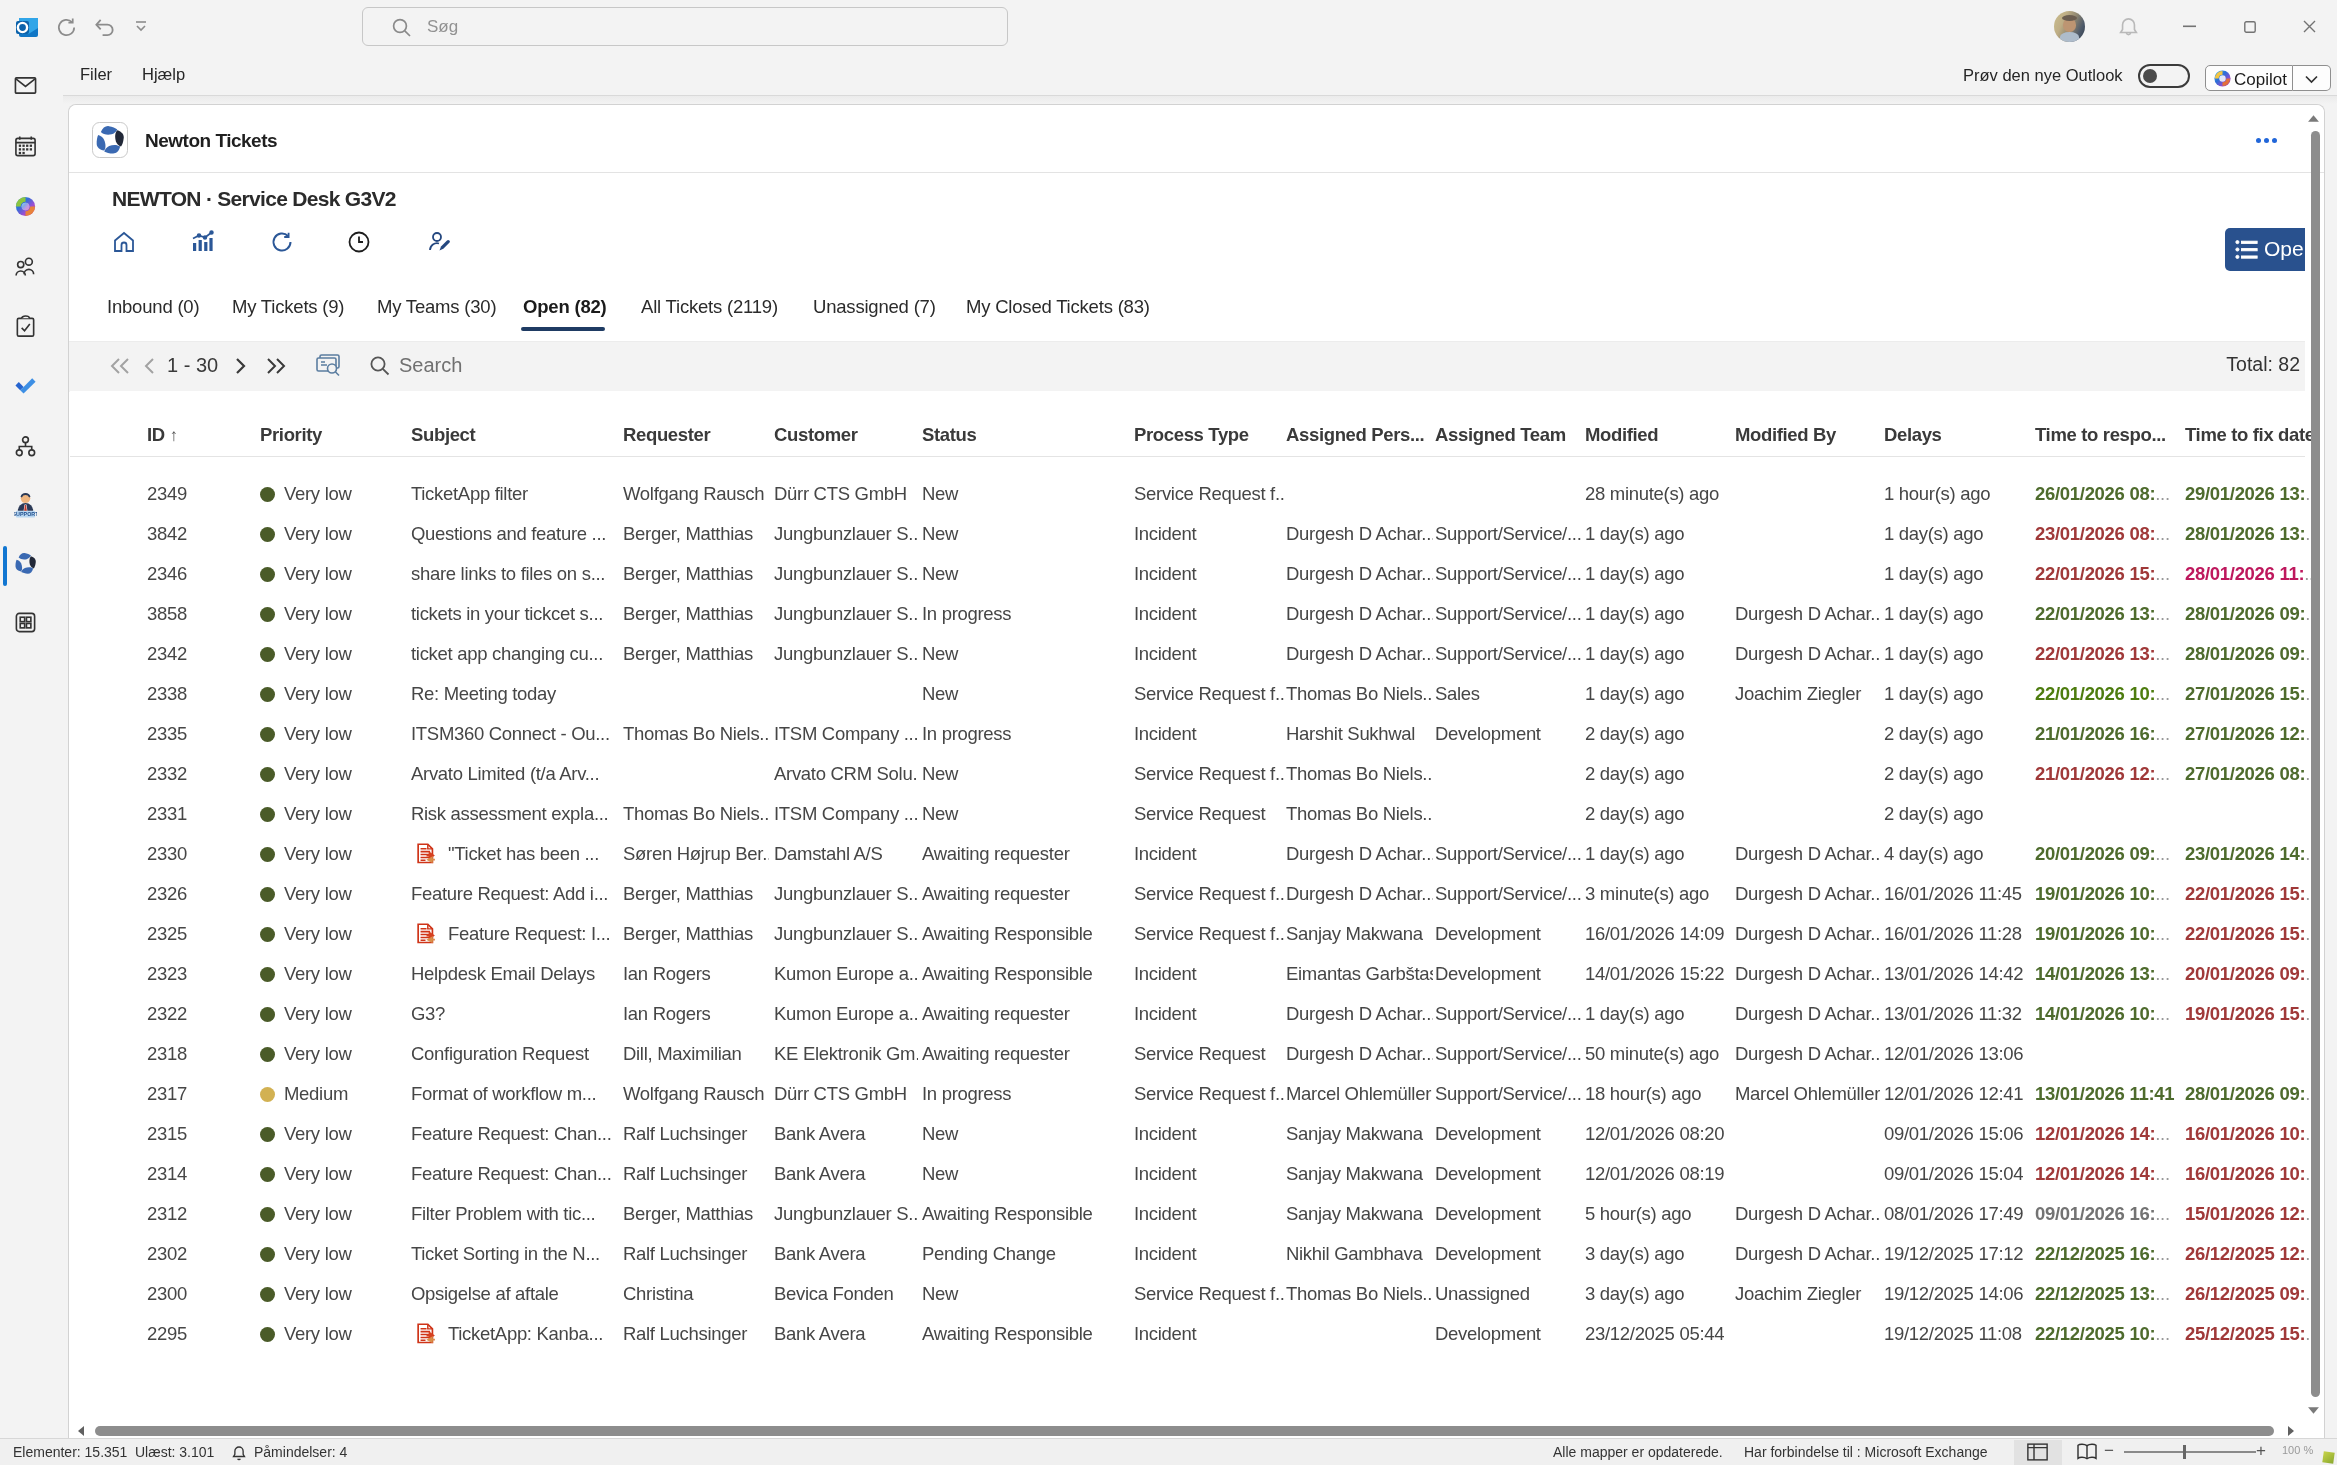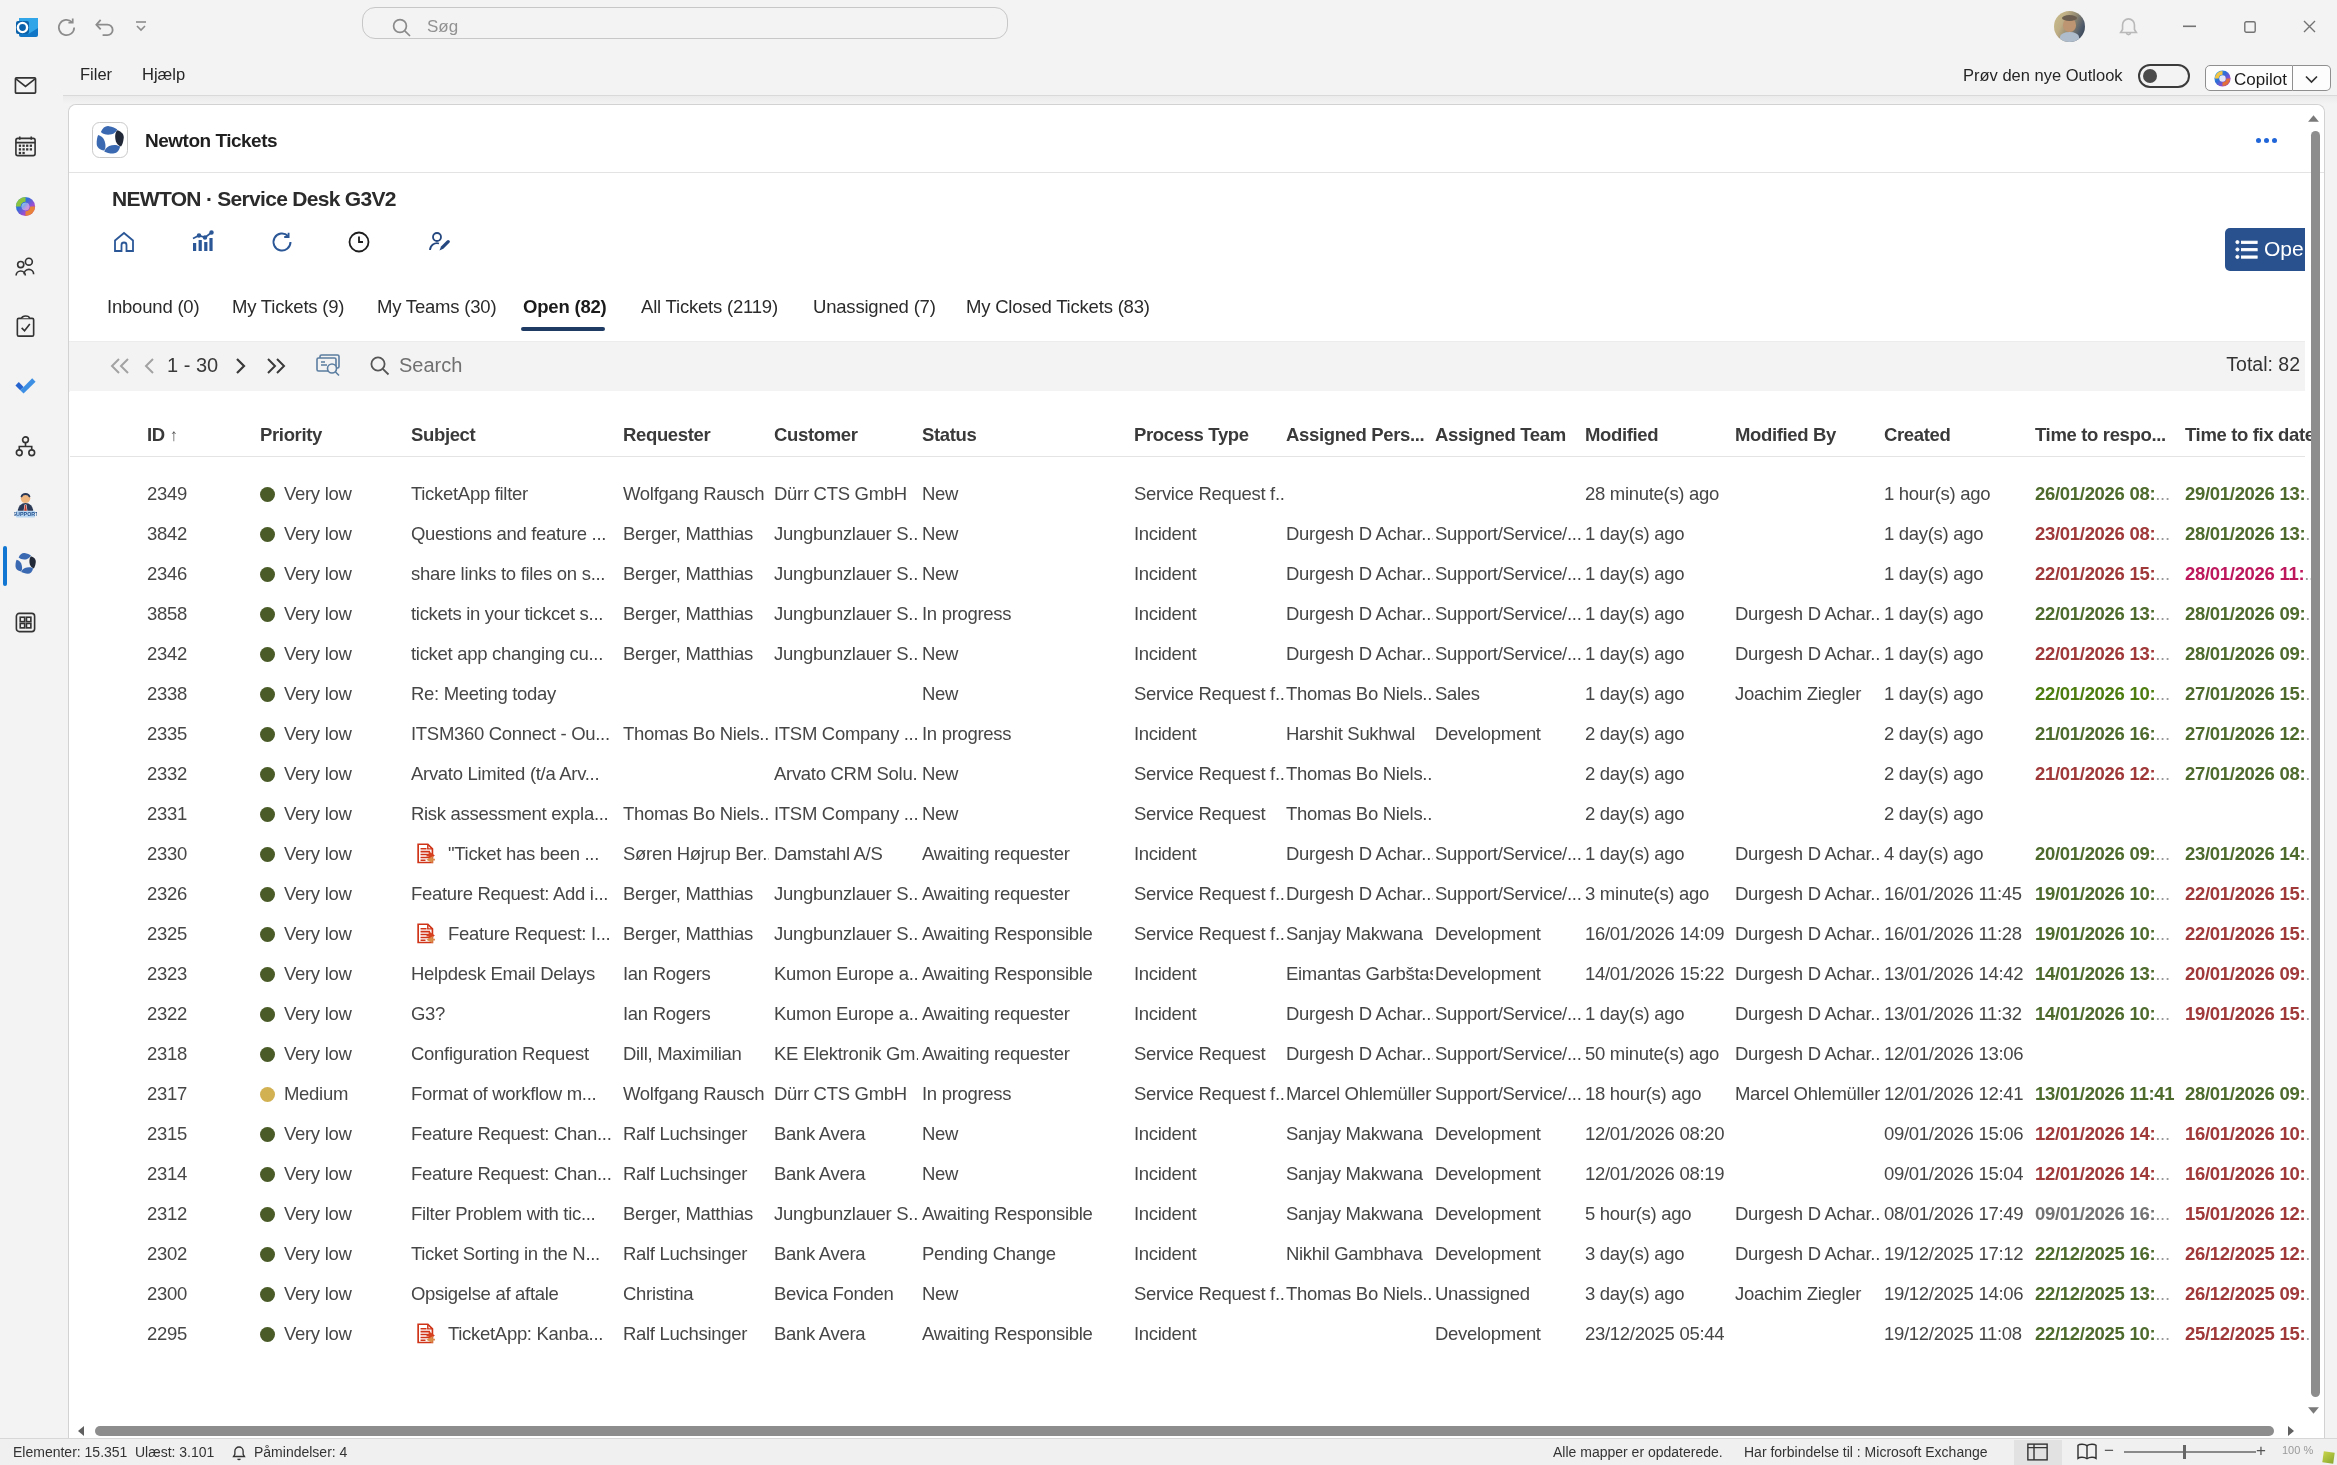--- a/index.html
+++ b/index.html
@@ -1,20 +1,20 @@
 <!DOCTYPE html>
 <html><head><meta charset="utf-8"><style>
 *{margin:0;padding:0;box-sizing:border-box}
 html,body{width:2337px;height:1465px;overflow:hidden;background:#f3f3f3;
  font-family:"Liberation Sans",sans-serif;-webkit-font-smoothing:antialiased;color:#444}
 .abs{position:absolute}
 
 #titlebar{position:absolute;left:0;top:0;width:2337px;height:55px}
-#searchbox{position:absolute;left:362px;top:7px;width:646px;height:32px;background:#f3f3f3;
- border:1px solid #c7c7c7;border-radius:13px}
+#searchbox{position:absolute;left:362px;top:7px;width:646px;height:39px;background:#f3f3f3;
+ border:1px solid #c7c7c7;border-radius:6px}
 #searchbox .ph{position:absolute;left:64px;top:9px;font-size:17px;color:#929292}
 #menurow{position:absolute;left:0;top:55px;width:2337px;height:40px}
 .menuitem{position:absolute;top:10px;font-size:16.5px;color:#262626}
 #hdrline{position:absolute;left:56px;top:95px;width:2281px;height:1px;background:#d9d9d9}
 #hdrshadow{position:absolute;left:56px;top:96px;width:2281px;height:8px;
  background:linear-gradient(#ebebeb,#f3f3f3)}
 
 #sidebar{position:absolute;left:0;top:95px;width:63px;height:1343px;background:#f3f3f3}
 .sbi{position:absolute;left:14px;width:23px;height:23px}
 #selbar{position:absolute;left:3px;top:546px;width:4px;height:40px;background:#1176d1;border-radius:2px}
@@ -353,21 +353,21 @@
   <span class="hc" style="left:190px">Priority</span>
   <span class="hc" style="left:341px">Subject</span>
   <span class="hc" style="left:553px">Requester</span>
   <span class="hc" style="left:704px">Customer</span>
   <span class="hc" style="left:852px">Status</span>
   <span class="hc" style="left:1064px">Process Type</span>
   <span class="hc" style="left:1216px">Assigned Pers...</span>
   <span class="hc" style="left:1365px">Assigned Team</span>
   <span class="hc" style="left:1515px">Modified</span>
   <span class="hc" style="left:1665px">Modified By</span>
-  <span class="hc" style="left:1814px">Created</span>
+  <span class="hc" style="left:1814px">Delays</span>
   <span class="hc" style="left:1965px">Time to respo...</span>
   <span class="hc" style="left:2115px">Time to fix date</span>
 </div>
 <div class="row" style="top:474px">
     <span class="c" style="left:77px;width:60px">2349</span>
     <span class="pdot" style="left:190px;background:#4a5b28"></span>
     <span class="c" style="left:214px;width:120px">Very low</span>
     <span class="c" style="left:341px;width:204px">TicketApp filter</span>
     <span class="c" style="left:553px;width:146px">Wolfgang Rausch</span>
     <span class="c" style="left:704px;width:144px">Dürr CTS GmbH</span>

